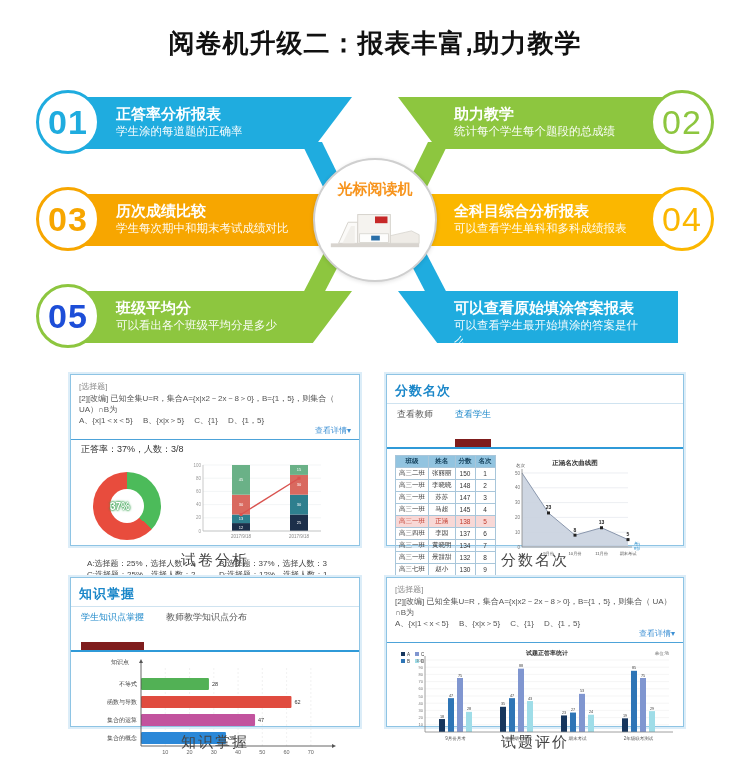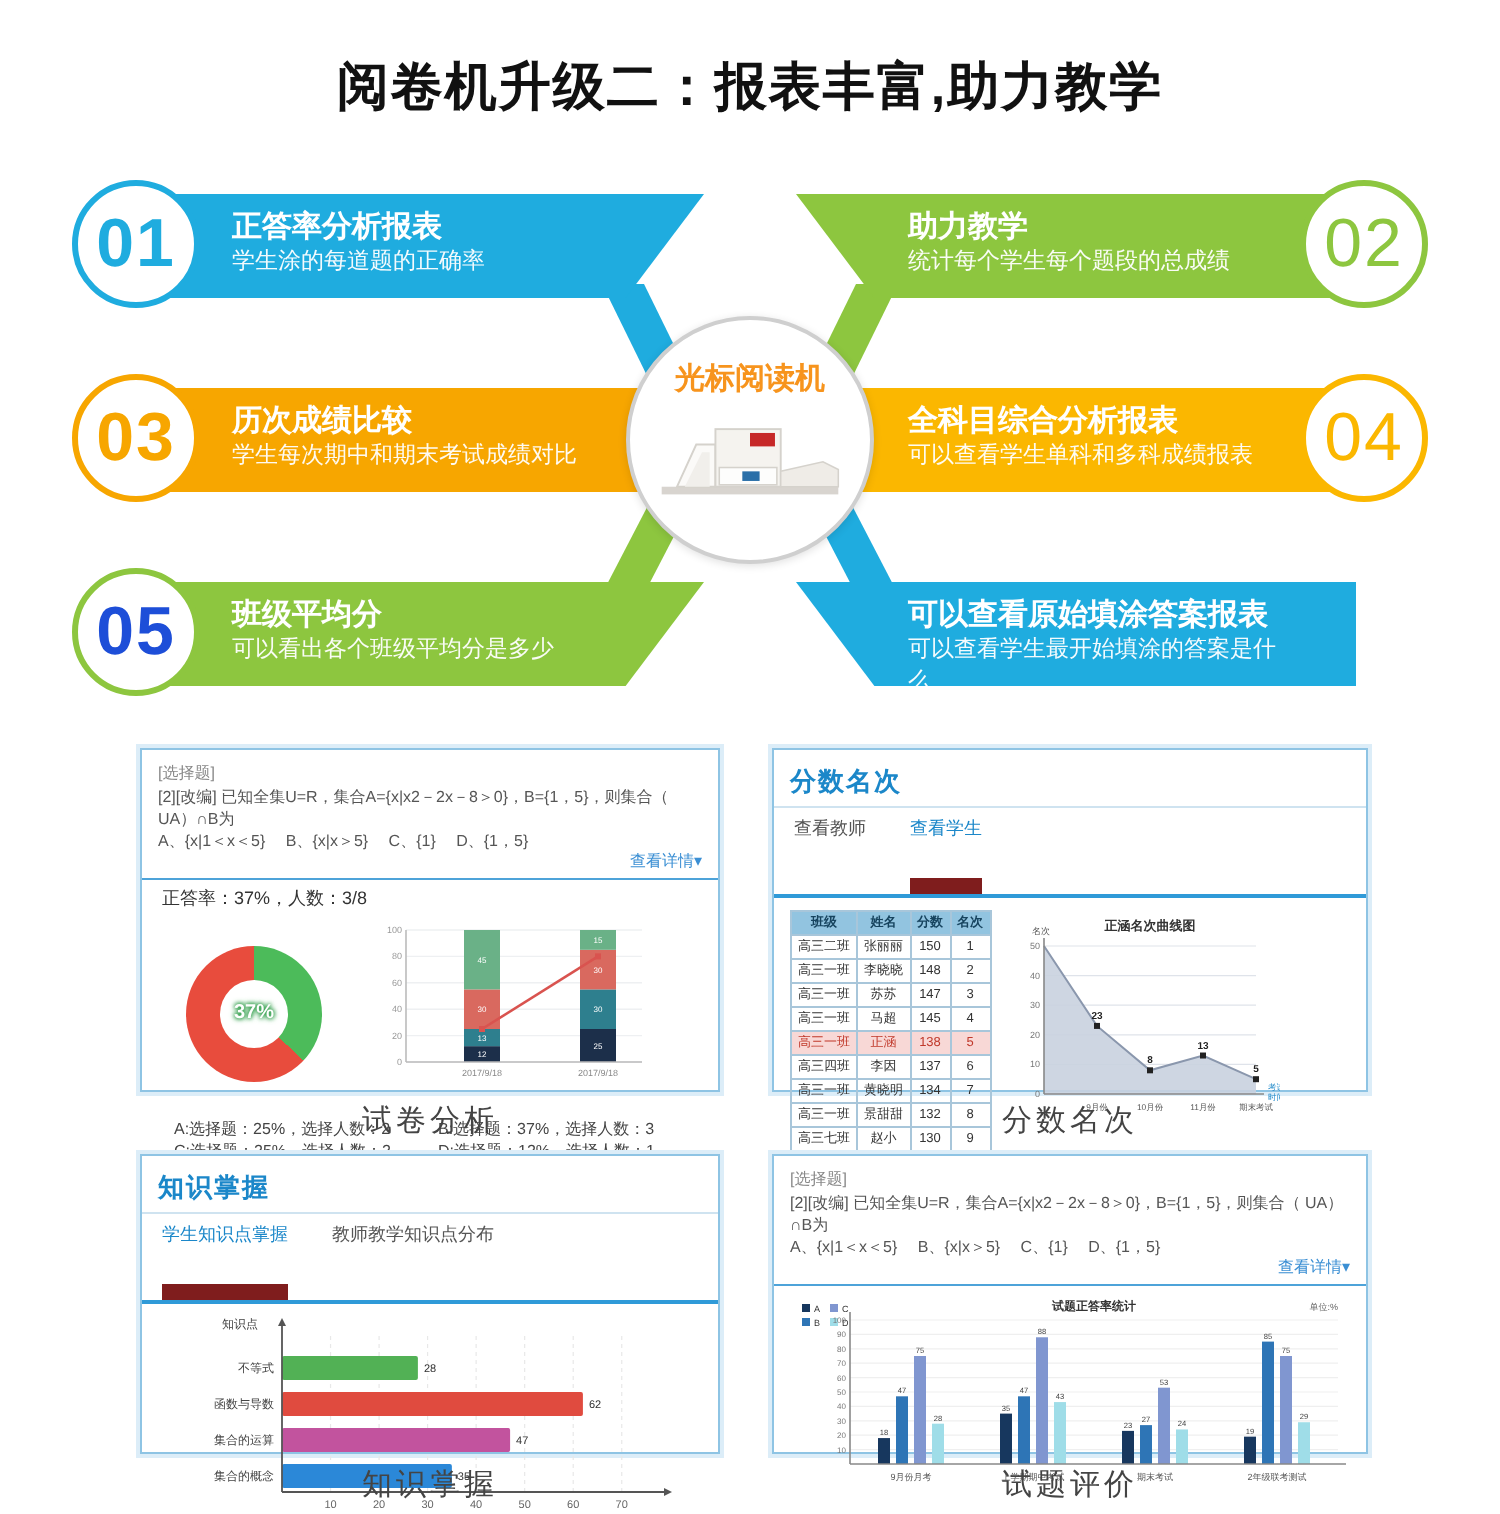--- a/index.html
+++ b/index.html
@@ -56,21 +56,21 @@
   .q-tag  { font-size:8px; color:#888; line-height:10px; }
   .q-text { font-size:8px; color:#555; line-height:11px; margin-top:1px; }
   .q-opts { font-size:8px; color:#555; line-height:11px; }
   .detail-link { text-align:right; font-size:8px; color:#3b8fd4; line-height:10px; cursor:pointer; }
   .blue-rule { border-top:1.5px solid #4da3d9; margin:3px -8px 3px -8px; }
   .rate-line { font-size:9px; color:#333; margin:2px 0 1px 2px; }
   .p1-charts { display:flex; align-items:center; }
   .donut-wrap { position:relative; width:68px; height:68px; margin-left:14px; }
   .donut { width:68px; height:68px; border-radius:50%; }
   .donut-hole { position:absolute; left:17px; top:17px; width:34px; height:34px;
-    border-radius:50%; background:#fff; display:flex; align-items:center; justify-content:center; }
+    border-radius:50%; background:#fff; display:flex; align-items:center; justify-content:flex-start; }
   .donut-label { font-size:10px; font-weight:bold; color:#fff;
     text-shadow:0 0 2px #2f9e49,0 0 2px #2f9e49,0 0 3px #2f9e49; }
   .p1-legend { display:grid; grid-template-columns:1fr 1fr; font-size:8px; color:#444;
     line-height:11px; margin-top:3px; padding-left:8px; }
 
   .panel-header { font-size:13px; font-weight:bold; color:#1b87c9; letter-spacing:1px; }
   .hairline { border-top:1px solid #cfe3f0; margin:3px -8px 0 -8px; }
   .tabs { display:flex; gap:22px; font-size:9px; color:#555; padding:4px 2px 0 2px; }
   .tab { padding-bottom:18px; cursor:pointer; }
   .tab.active { color:#1b87c9; border-bottom:8px solid #7f1d1d; }

